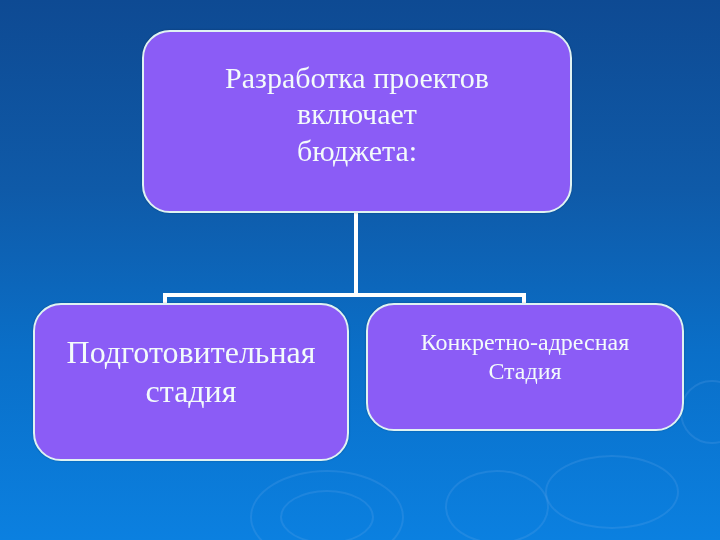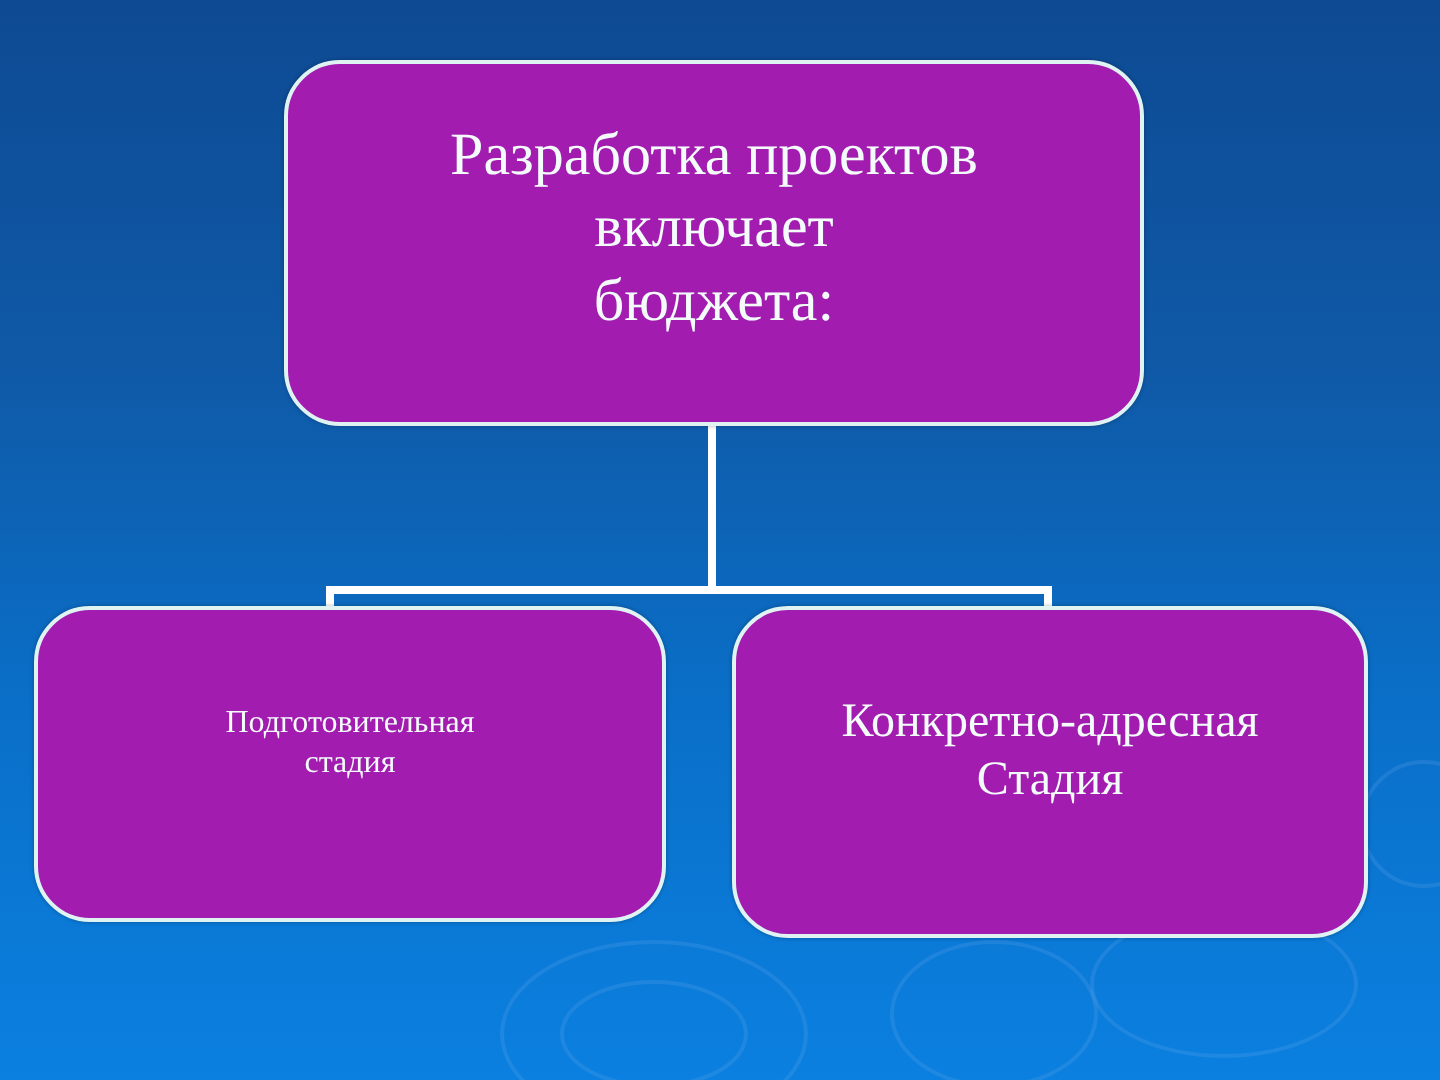--- a/index.html
+++ b/index.html
@@ -4,21 +4,21 @@
 <style>
   html, body { margin:0; padding:0; }
   body {
     width:720px; height:540px; position:relative; overflow:hidden;
     background: linear-gradient(180deg, #0e4a93 0%, #0f5aa8 35%, #0a6fc8 65%, #0b80e0 100%);
     font-family: "Liberation Serif", "DejaVu Serif", serif;
   }
   .ripple { position:absolute; border-radius:50%; border:2px solid rgba(120,180,240,0.18); }
   .box {
     position:absolute; box-sizing:border-box;
-    background:#a21caf; border:2px solid #dff3f3; border-radius:28px;
+    background:#8b5cf6; border:2px solid #dff3f3; border-radius:28px;
     color:#f3fbfb; text-align:center;
     display:flex; align-items:center; justify-content:center;
     box-shadow: 0 0 2px rgba(0,0,0,0.3);
   }
   .box .txt { line-height:1.22; }
   .line { position:absolute; background:#ffffff; }
 </style>
 </head>
 <body>
 
@@ -36,26 +36,26 @@
   <div class="line" style="left:522px;top:293px;width:4px;height:12px;"></div>
 
   <div class="box" style="left:142px;top:30px;width:430px;height:183px;font-size:30px;">
     <div class="txt" style="margin-top:-14px;">
       <div>Разработка проектов</div>
       <div>включает</div>
       <div>бюджета:</div>
     </div>
   </div>
 
-  <div class="box" style="left:17px;top:303px;width:316px;height:158px;font-size:16px;">
+  <div class="box" style="left:33px;top:303px;width:316px;height:158px;font-size:32px;">
     <div class="txt" style="margin-top:-20px;">
       <div>Подготовительная</div>
       <div>стадия</div>
     </div>
   </div>
 
-  <div class="box" style="left:366px;top:303px;width:318px;height:166px;font-size:24px;">
+  <div class="box" style="left:366px;top:303px;width:318px;height:128px;font-size:24px;">
     <div class="txt" style="margin-top:-20px;">
       <div>Конкретно-адресная</div>
       <div>Стадия</div>
     </div>
   </div>
 </div>
 
 </body></html>

